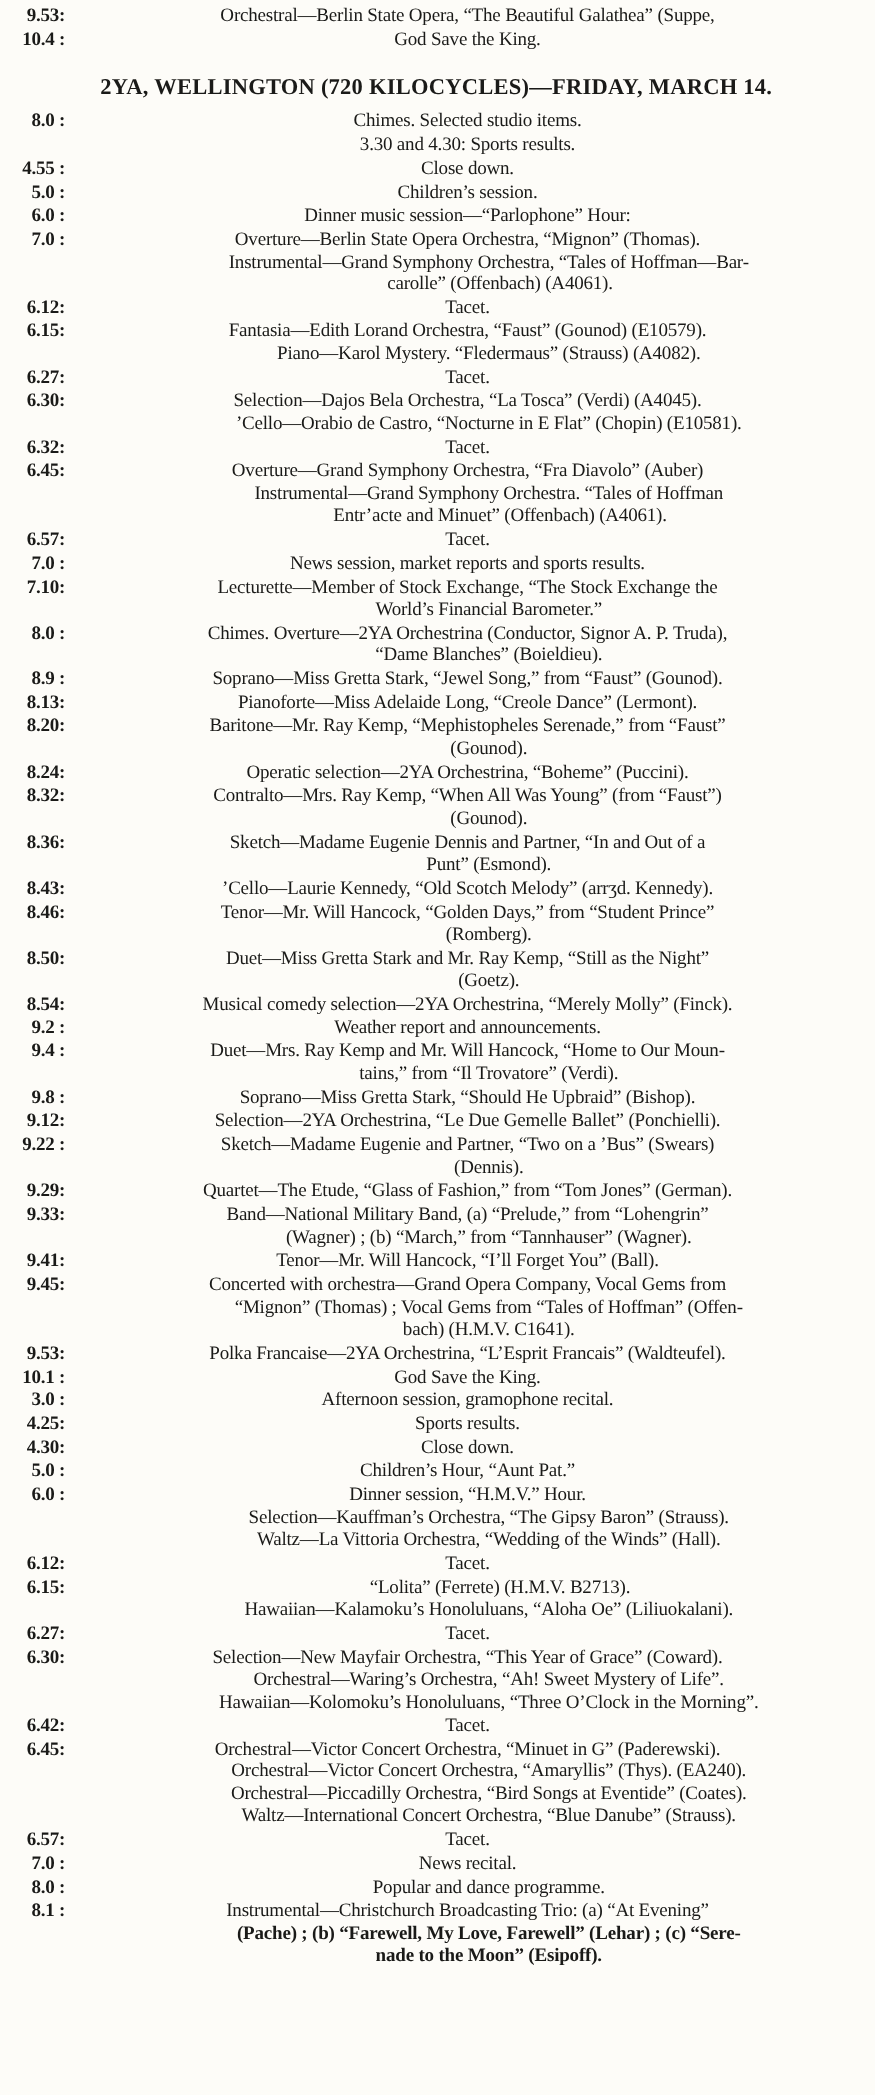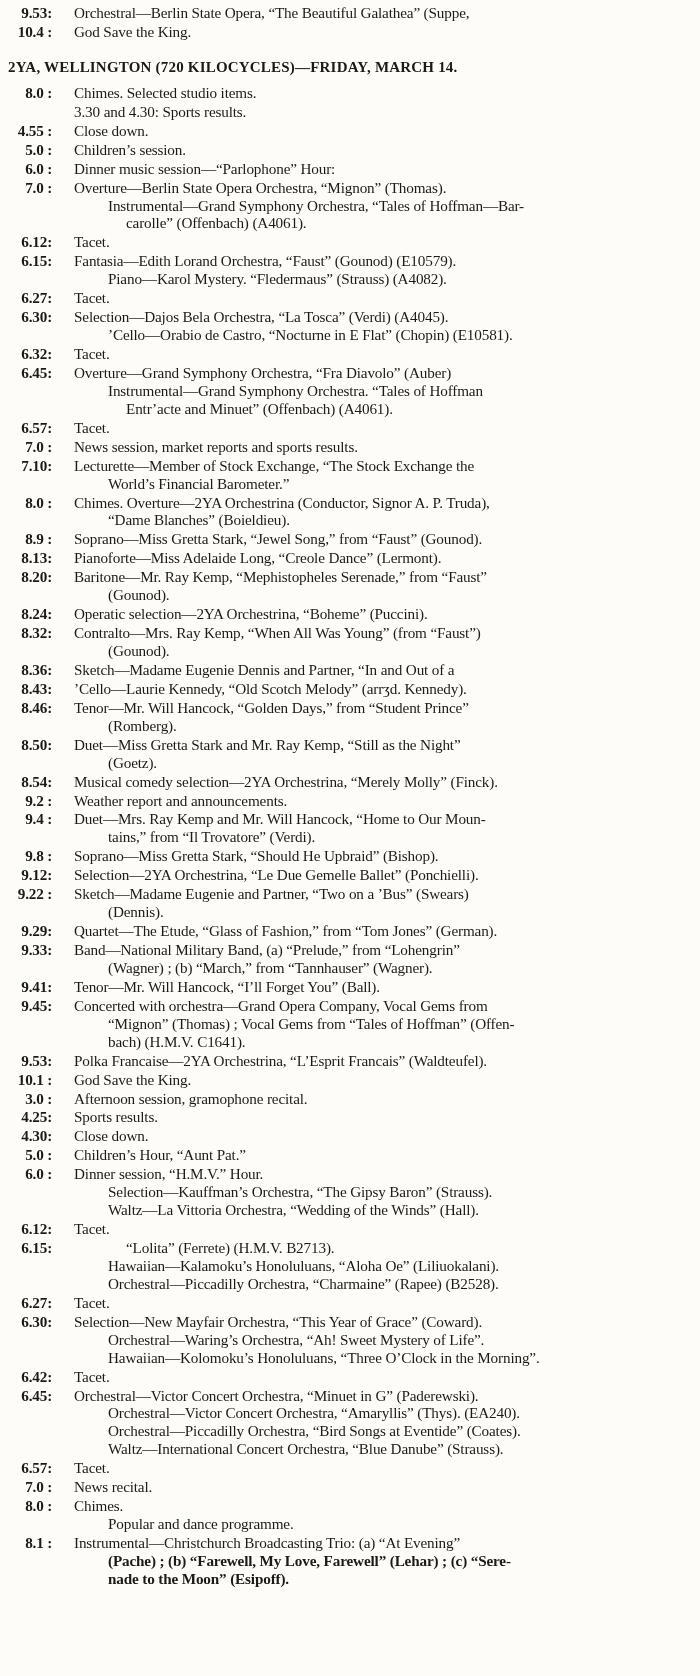--- a/index.html
+++ b/index.html
@@ -25,48 +25,49 @@
   }
   .entry {
     display: flex;
     align-items: flex-start;
     margin: 0 0 1px 0;
     line-height: 1.18;
   }
   .time {
     flex: 0 0 44px;
     text-align: right;
-    padding-right: 22px;
+    padding-right: 6px;
     font-size: 15.2px;
     font-weight: bold;
     font-family: "Liberation Serif", serif;
     white-space: nowrap;
     letter-spacing: -0.2px;
   }
   .time.plain {
     font-weight: normal;
   }
   .body {
     flex: 1 1 auto;
     font-size: 15.2px;
     letter-spacing: -0.15px;
+    text-align: center;
   }
   .body .ln {
     display: block;
     text-indent: 0;
   }
   .body .ln.ind {
     padding-left: 34px;
   }
   .body .ln.ind2 {
     padding-left: 52px;
   }
   .station {
-    text-align: left;
-    font-size: 15px;
+    text-align: center;
+    font-size: 18px;
     font-weight: bold;
     letter-spacing: 0.2px;
     margin: 16px 0 8px 0;
     font-family: "Liberation Serif", serif;
   }
   .station.first {
     margin-top: 18px;
   }
   .bold {
     font-weight: bold;
@@ -223,20 +224,21 @@
         <div class="time">8.32:</div>
         <div class="body">
           <span class="ln">Contralto—Mrs. Ray Kemp, “When All Was Young” (from “Faust”)</span>
           <span class="ln ind">(Gounod).</span>
         </div>
       </div>
       <div class="entry">
         <div class="time">8.36:</div>
         <div class="body">
           <span class="ln">Sketch—Madame Eugenie Dennis and Partner, “In and Out of a</span>
+          <span class="ln ind">Punt” (Esmond).</span>
         </div>
       </div>
       <div class="entry">
         <div class="time">8.43:</div>
         <div class="body">
           <span class="ln">’Cello—Laurie Kennedy, “Old Scotch Melody” (arrʒd. Kennedy).</span>
         </div>
       </div>
       <div class="entry">
         <div class="time">8.46:</div>
@@ -365,21 +367,20 @@
         <div class="time">6.12:</div>
         <div class="body">
           <span class="ln">Tacet.</span>
         </div>
       </div>
       <div class="entry">
         <div class="time">6.15:</div>
         <div class="body">
           <span class="ln ind2">“Lolita” (Ferrete)  (H.M.V. B2713).</span>
           <span class="ln ind">Hawaiian—Kalamoku’s Honoluluans, “Aloha Oe”  (Liliuokalani).</span>
-          <span class="ln ind">Orchestral—Piccadilly Orchestra, “Charmaine” (Rapee)  (B2528).</span>
         </div>
       </div>
       <div class="entry">
         <div class="time">6.27:</div>
         <div class="body">
           <span class="ln">Tacet.</span>
         </div>
       </div>
       <div class="entry">
         <div class="time">6.30:</div>
@@ -412,21 +413,20 @@
       </div>
       <div class="entry">
         <div class="time">7.0 :</div>
         <div class="body">
           <span class="ln">News recital.</span>
         </div>
       </div>
       <div class="entry">
         <div class="time">8.0 :</div>
         <div class="body">
-          <span class="ln">Chimes.</span>
           <span class="ln ind">Popular and dance programme.</span>
         </div>
       </div>
       <div class="entry">
         <div class="time">8.1 :</div>
         <div class="body">
           <span class="ln">Instrumental—Christchurch Broadcasting  Trio:  (a)  “At Evening”</span>
           <span class="ln ind bold">(Pache) ; (b) “Farewell, My Love, Farewell” (Lehar) ; (c) “Sere-</span>
           <span class="ln ind bold">nade to the Moon” (Esipoff).</span>
         </div>

